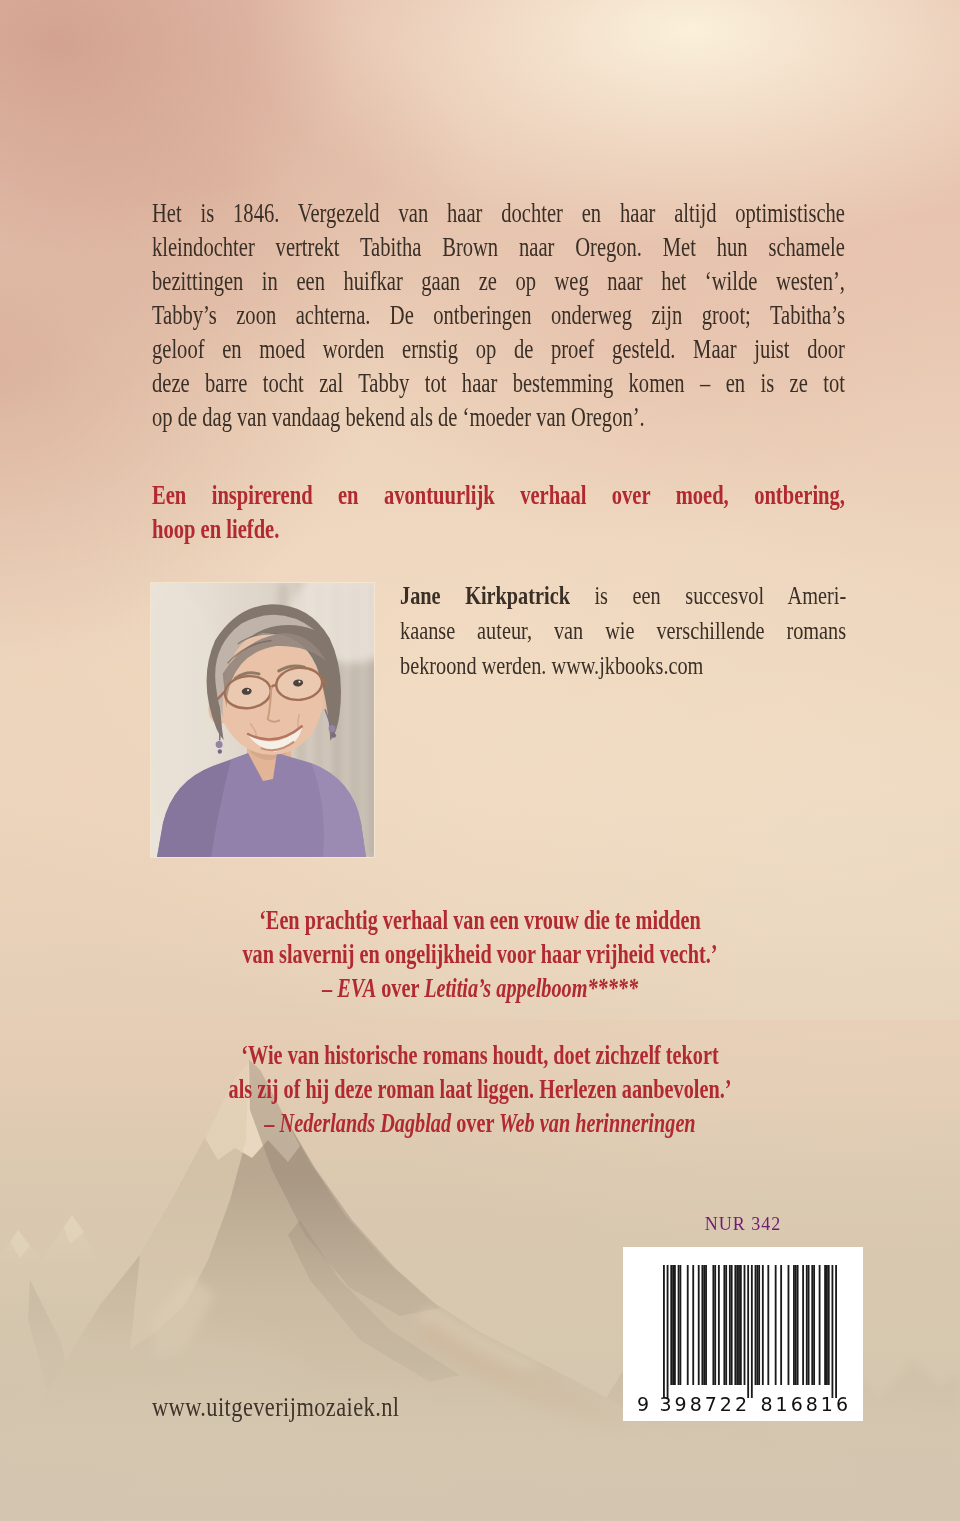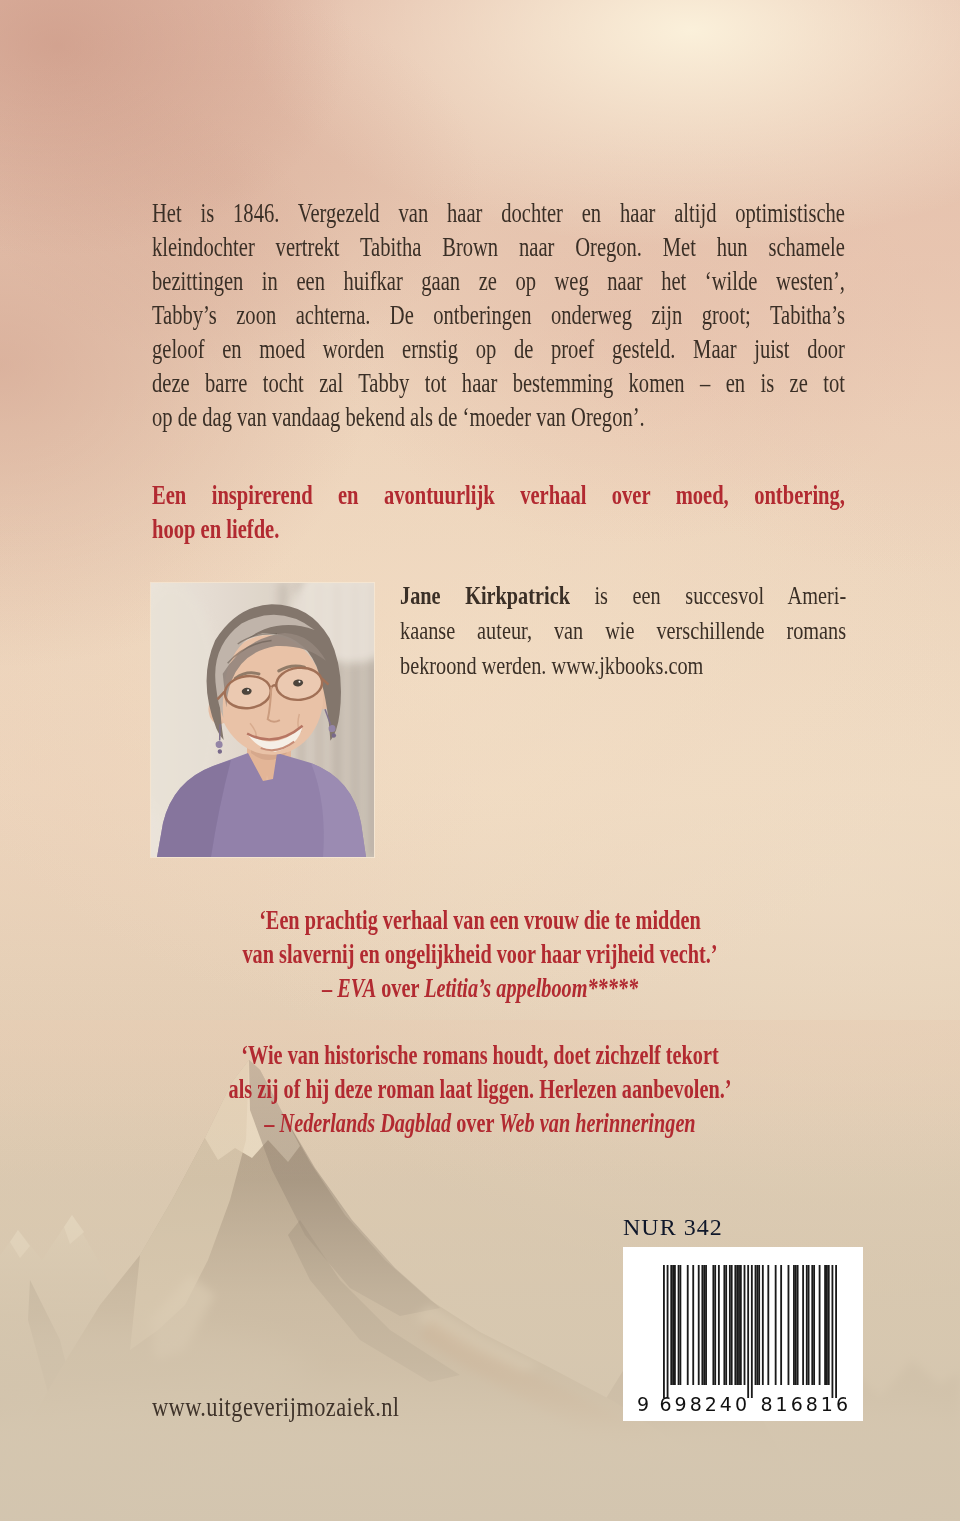--- a/index.html
+++ b/index.html
@@ -46,22 +46,22 @@
   .bio{left:400px; top:578px; width:572px; transform:scaleX(0.78);
        font-size:26px; line-height:35px;}
   .bio b{font-weight:bold;}
 
   .quote{left:0; top:0; width:960px; transform:scaleX(0.75);
          font-size:27px; line-height:34px; font-weight:bold; color:#b22a31; text-align:center;}
   .quote.q1{top:903px;}
   .quote.q2{top:1038px;}
   .quote i{font-style:italic;}
 
-  .nur{left:623px; top:1214px; width:240px; text-align:left;
-       font-size:24px; letter-spacing:1px; color:#0f172a;}
+  .nur{left:623px; top:1214px; width:240px; text-align:center;
+       font-size:18px; letter-spacing:1px; color:#701a75;}
 
   .bpanel{position:absolute; left:623px; top:1247px; width:240px; height:174px;
           background:#ffffff;}
   .bpanel svg{position:absolute; left:40px; top:18px;}
   .bdigits{position:absolute; left:14px; right:12px; top:144px; height:26px;
            display:flex; justify-content:space-between; align-items:center;
            font-family:"DejaVu Sans", sans-serif; font-size:19px; color:#111;}
   .bdigits .grp{letter-spacing:3px;}
 
   .site{left:152px; top:1392px; transform:scaleX(0.83); transform-origin:top left;
@@ -280,20 +280,20 @@
         <rect x="150.19" y="0" width="1.83" height="120" fill="#1a1a1a"></rect>
         <rect x="155.68" y="0" width="1.83" height="120" fill="#1a1a1a"></rect>
         <rect x="161.18" y="0" width="1.83" height="120" fill="#1a1a1a"></rect>
         <rect x="163.01" y="0" width="1.83" height="120" fill="#1a1a1a"></rect>
         <rect x="164.84" y="0" width="1.83" height="120" fill="#1a1a1a"></rect>
         <rect x="168.51" y="0" width="1.83" height="133" fill="#1a1a1a"></rect>
         <rect x="172.17" y="0" width="1.83" height="133" fill="#1a1a1a"></rect>
       </svg>
     <div class="bdigits">
       <span>9</span>
-      <span class="grp">698240</span>
+      <span class="grp">398722</span>
       <span class="grp">816816</span>
     </div>
   </div>
 
   <div class="txt site">www.uitgeverijmozaiek.nl</div>
 
 </div>
 
 </body></html>

